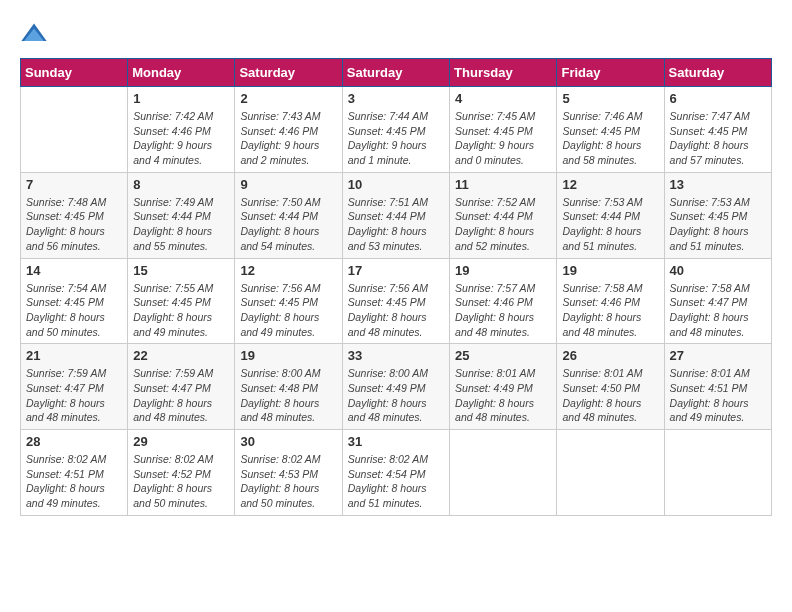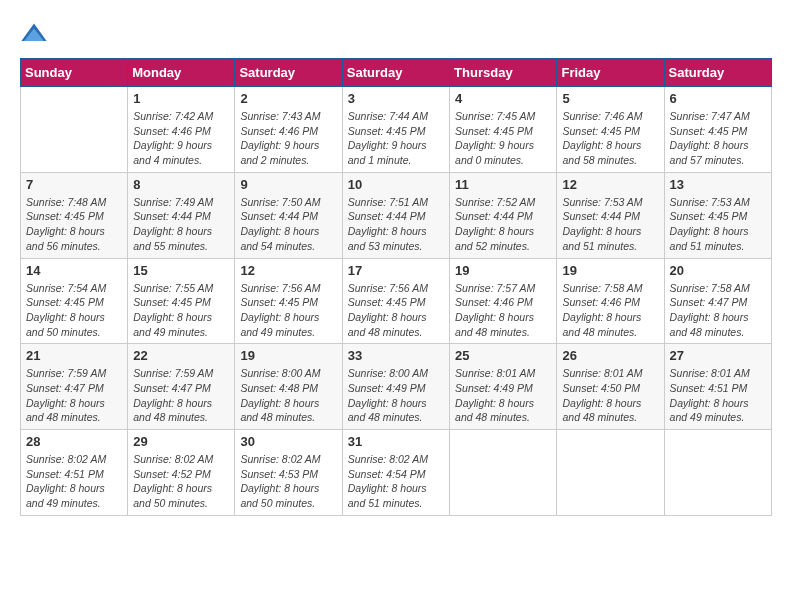--- a/index.html
+++ b/index.html
@@ -187,21 +187,21 @@
         </td>
         <td>
           <div class="day-number">19</div>
           <div class="day-info">Sunrise: 7:57 AM<br>Sunset: 4:46 PM<br>Daylight: 8 hours<br>and 48 minutes.</div>
         </td>
         <td>
           <div class="day-number">19</div>
           <div class="day-info">Sunrise: 7:58 AM<br>Sunset: 4:46 PM<br>Daylight: 8 hours<br>and 48 minutes.</div>
         </td>
         <td>
-          <div class="day-number">20</div>
+          <div class="day-number">40</div>
           <div class="day-info">Sunrise: 7:58 AM<br>Sunset: 4:47 PM<br>Daylight: 8 hours<br>and 48 minutes.</div>
         </td>
       </tr>
       <tr>
         <td>
           <div class="day-number">21</div>
           <div class="day-info">Sunrise: 7:59 AM<br>Sunset: 4:47 PM<br>Daylight: 8 hours<br>and 48 minutes.</div>
         </td>
         <td>
           <div class="day-number">22</div>

